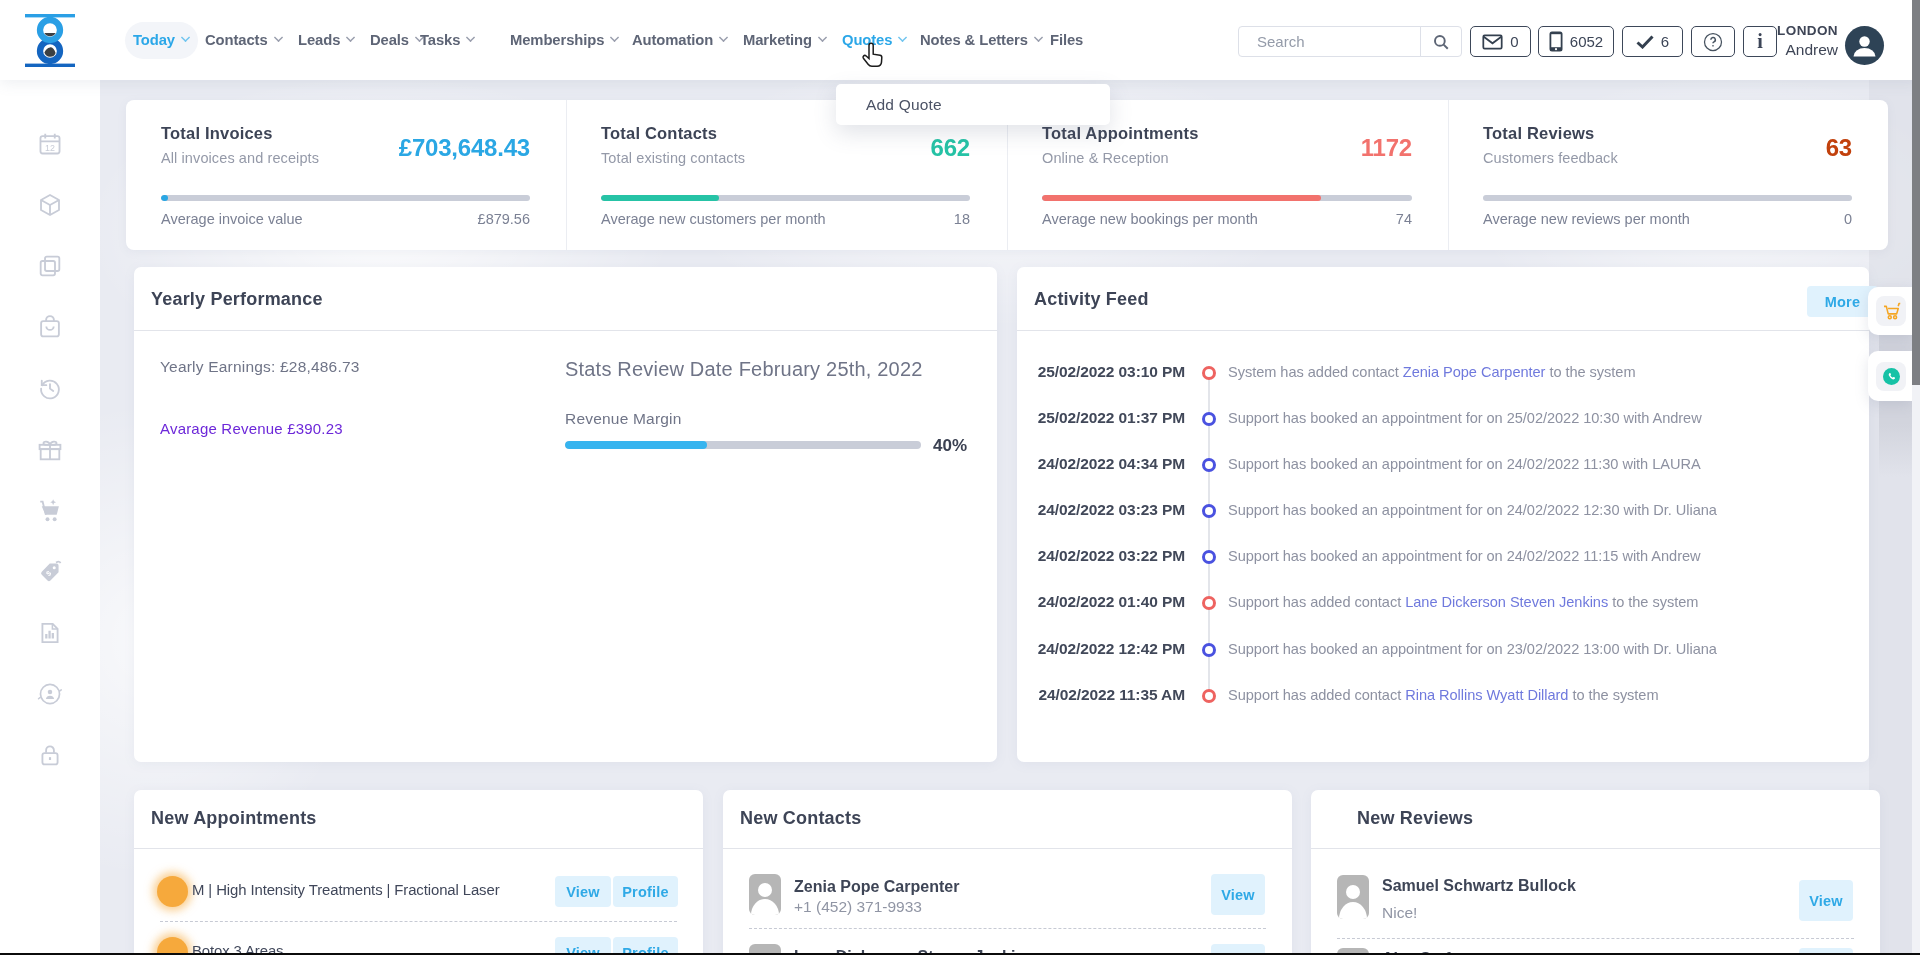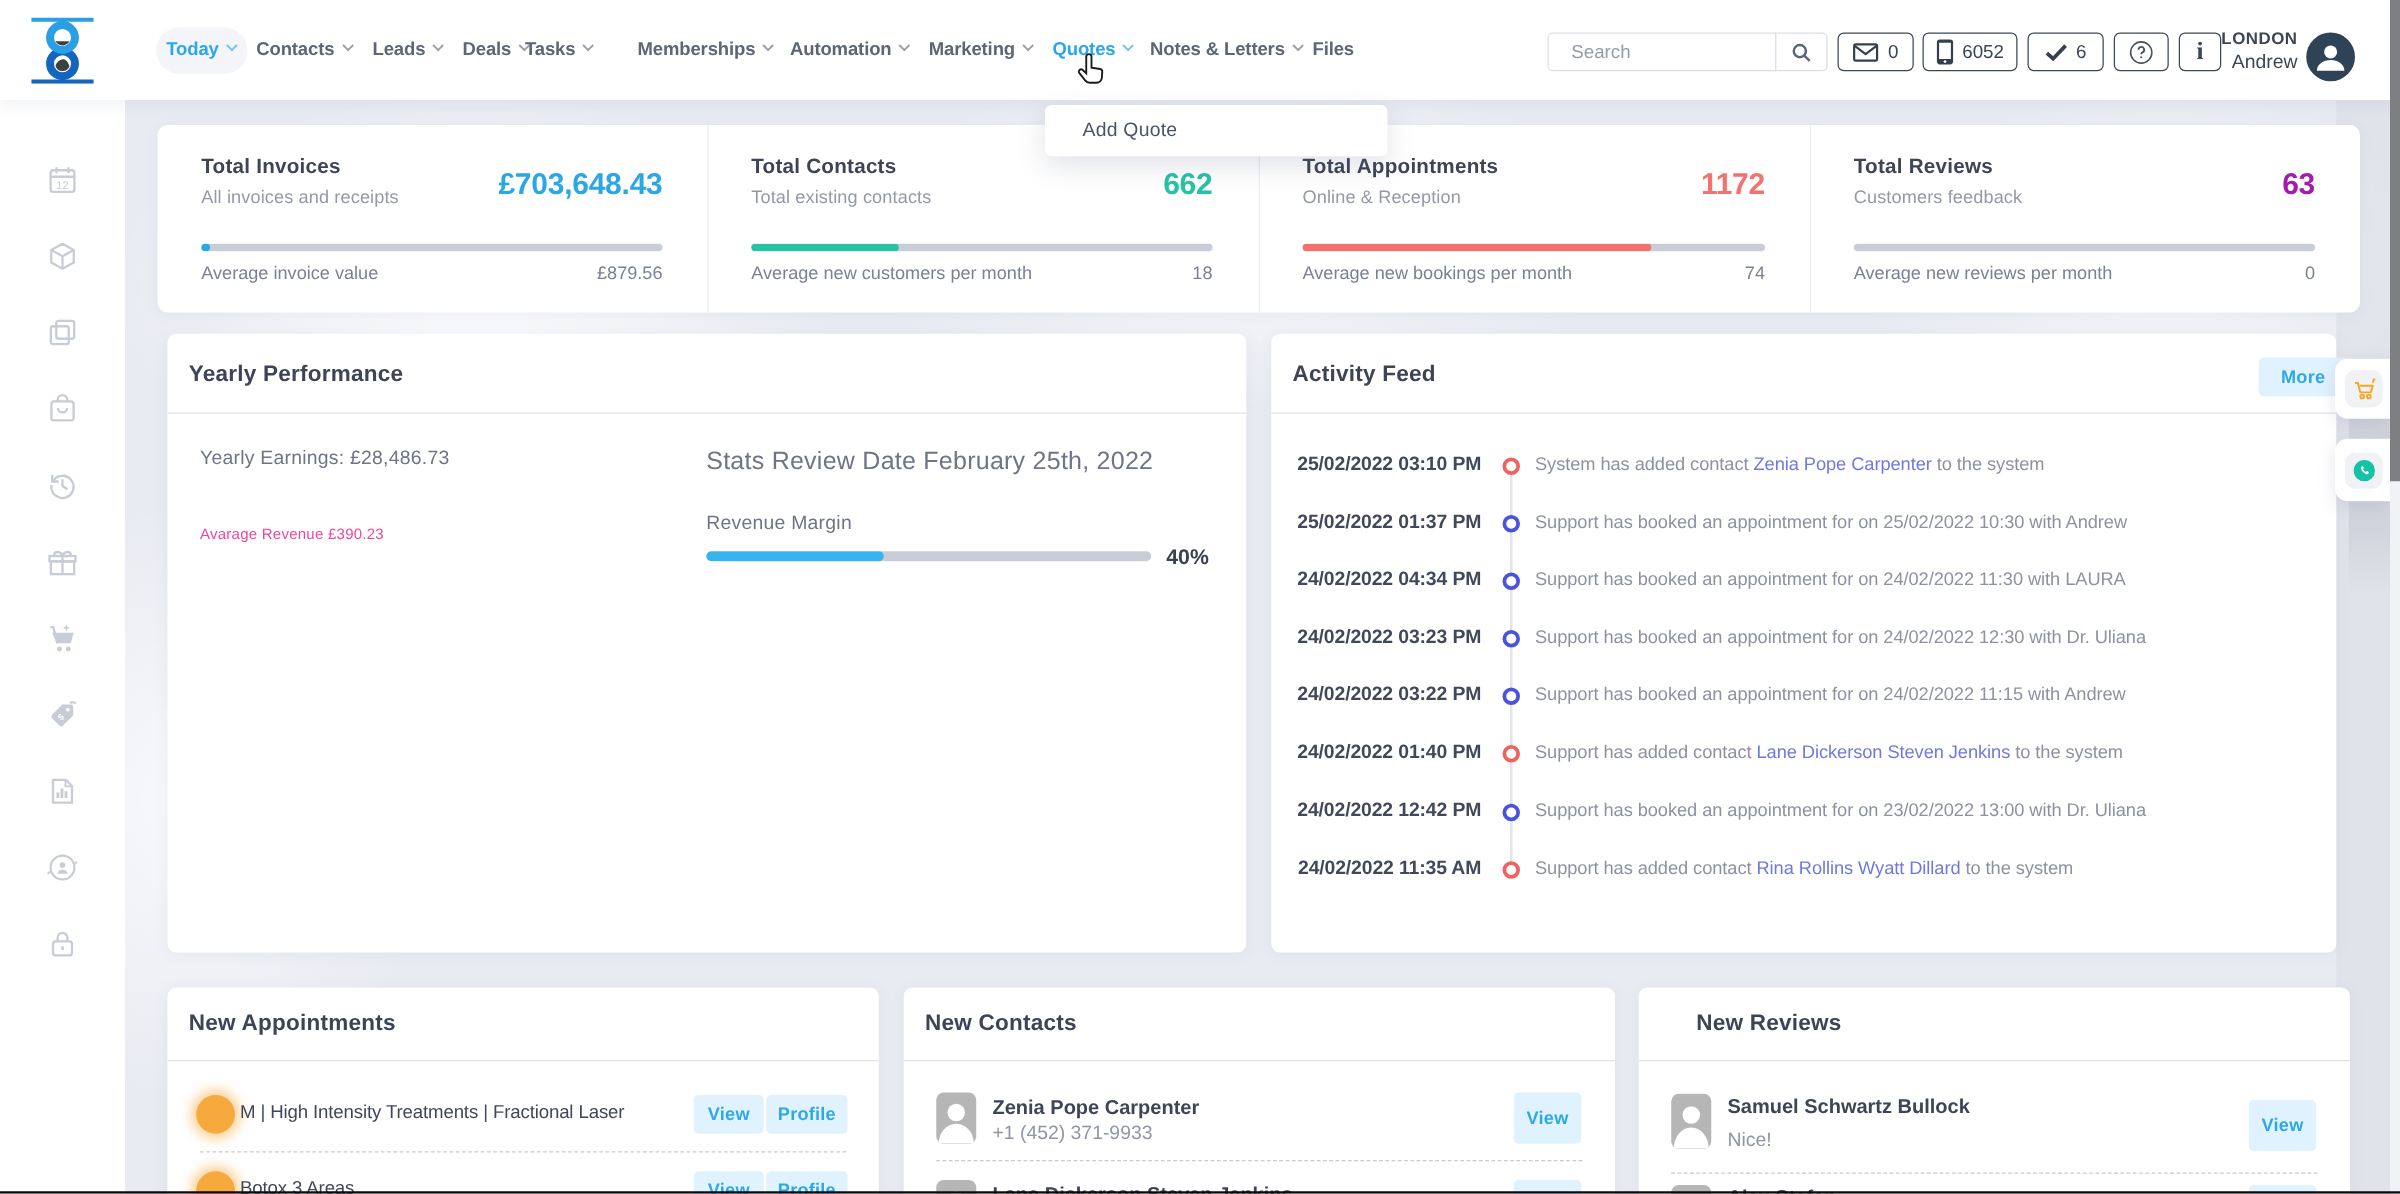--- a/index.html
+++ b/index.html
@@ -211,31 +211,31 @@
   <div class="ssub" style="left:916px;">Online &amp; Reception</div>
   <div class="sval" style="left:986px;width:300px;color:#f2726d;">1172</div>
   <div class="sbar" style="left:916px;width:370px;">
       <i style="width:279px;background:#f2726d;"></i>
     </div>
   <div class="srow" style="left:916px;">Average new bookings per month</div>
   <div class="srow" style="left:986px;width:300px;text-align:right;">74</div>
 
   <div class="stitle" style="left:1357px;">Total Reviews</div>
   <div class="ssub" style="left:1357px;">Customers feedback</div>
-  <div class="sval" style="left:1426px;width:300px;color:#a21caf;">63</div>
+  <div class="sval" style="left:1426px;width:300px;color:#c2410c;">63</div>
   <div class="sbar" style="left:1357px;width:369px;"></div>
   <div class="srow" style="left:1357px;">Average new reviews per month</div>
   <div class="srow" style="left:1426px;width:300px;text-align:right;">0</div>
 </div>
 
 <div class="panel" style="left:134px;top:267px;width:863px;height:495px;">
   <div class="ptitle">Yearly Performance</div>
   <div class="pdiv"></div>
   <div class="abs" style="left:26px;top:91px;font-size:15.5px;color:#6f7487;letter-spacing:.2px;">Yearly Earnings: £28,486.73</div>
-  <div class="abs" style="left:26px;top:153px;font-size:12px;color:#ec4899;letter-spacing:.2px;">Avarage Revenue £390.23</div>
+  <div class="abs" style="left:26px;top:153px;font-size:15px;color:#6d28d9;letter-spacing:.2px;">Avarage Revenue £390.23</div>
   <div class="abs" style="left:431px;top:91px;font-size:20px;color:#6f7487;letter-spacing:.2px;">Stats Review Date February 25th, 2022</div>
   <div class="abs" style="left:431px;top:143px;font-size:15.5px;color:#6f7487;letter-spacing:.2px;">Revenue Margin</div>
   <div class="abs" style="left:431px;top:174px;width:356px;height:8px;border-radius:4px;background:#c9cdd8;overflow:hidden;">
       <i style="display:block;width:142px;height:8px;background:#36b4ef;border-radius:4px;"></i>
     </div>
   <div class="abs" style="left:799px;top:169px;font-size:17px;font-weight:bold;color:#3b4152;">40%</div>
 </div>
 
 <div class="panel" style="left:1017px;top:267px;width:852px;height:495px;">
   <div class="ptitle">Activity Feed</div>

